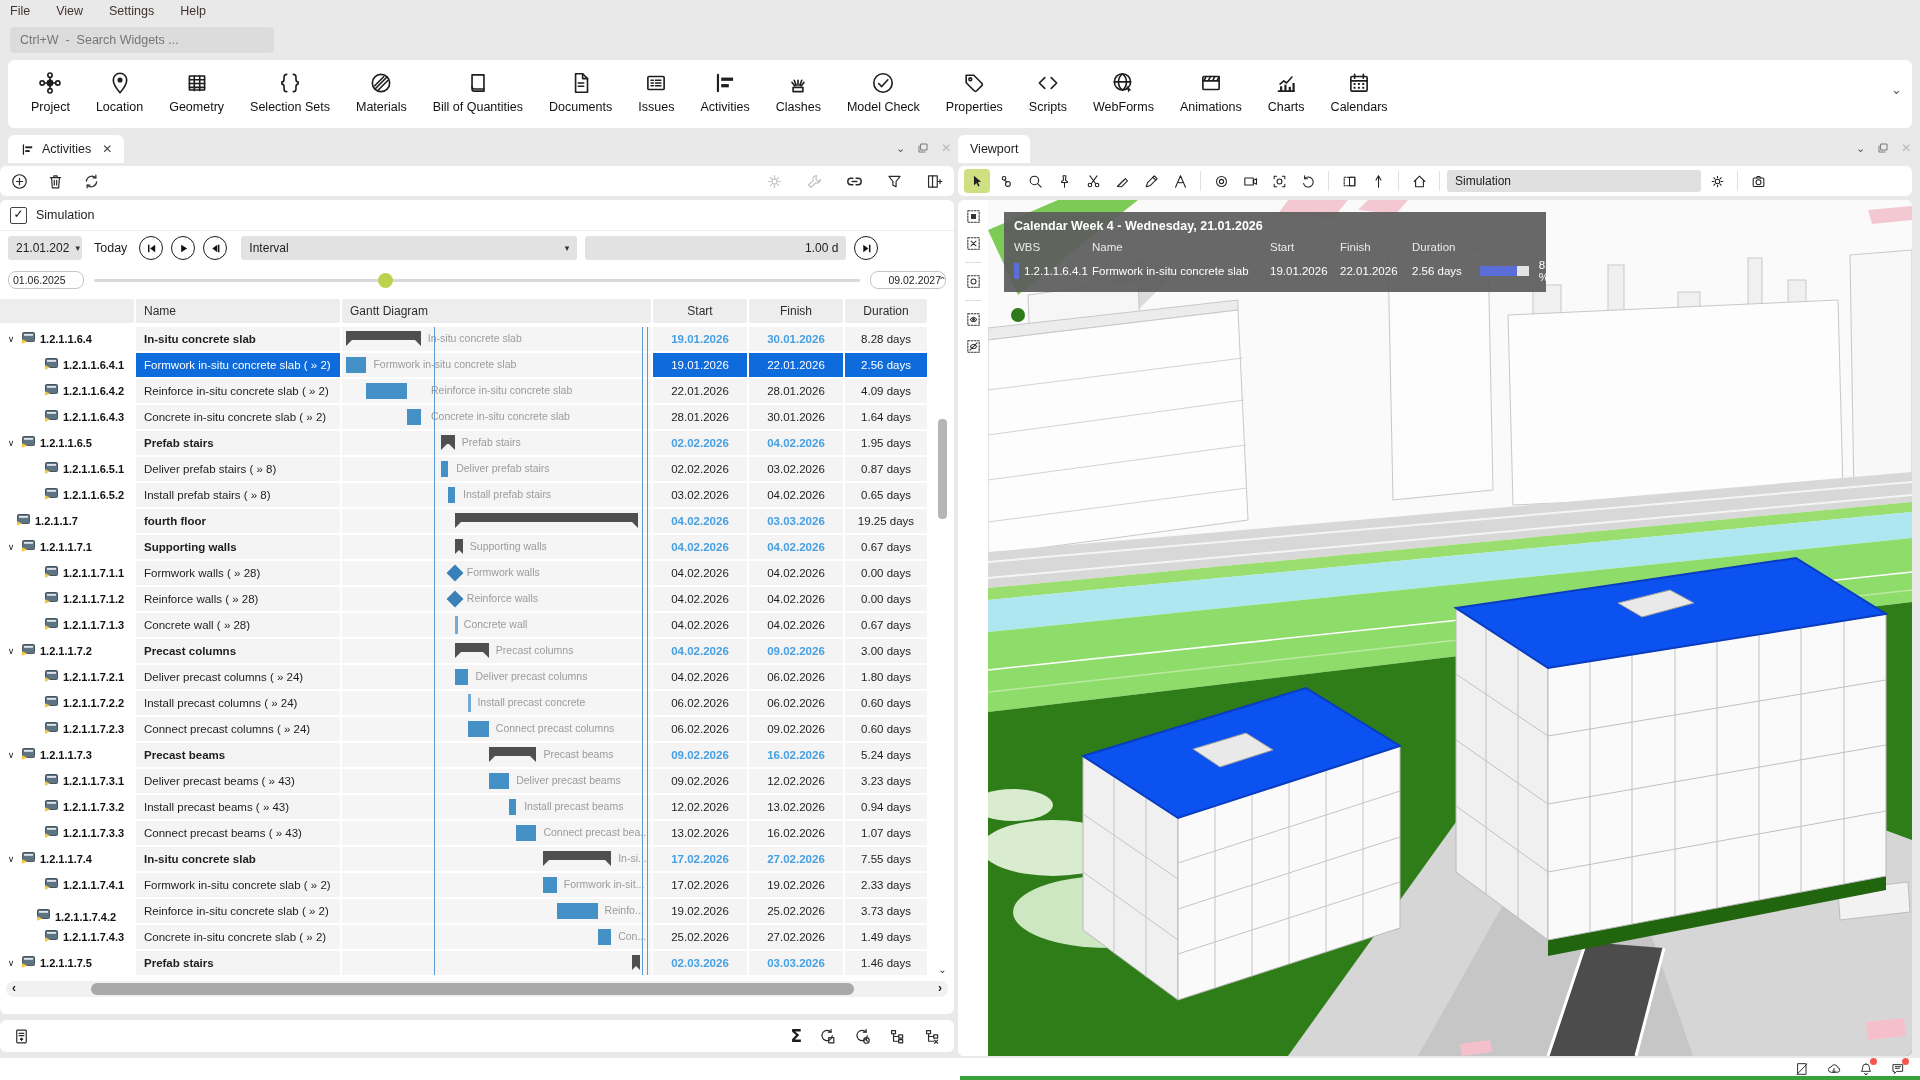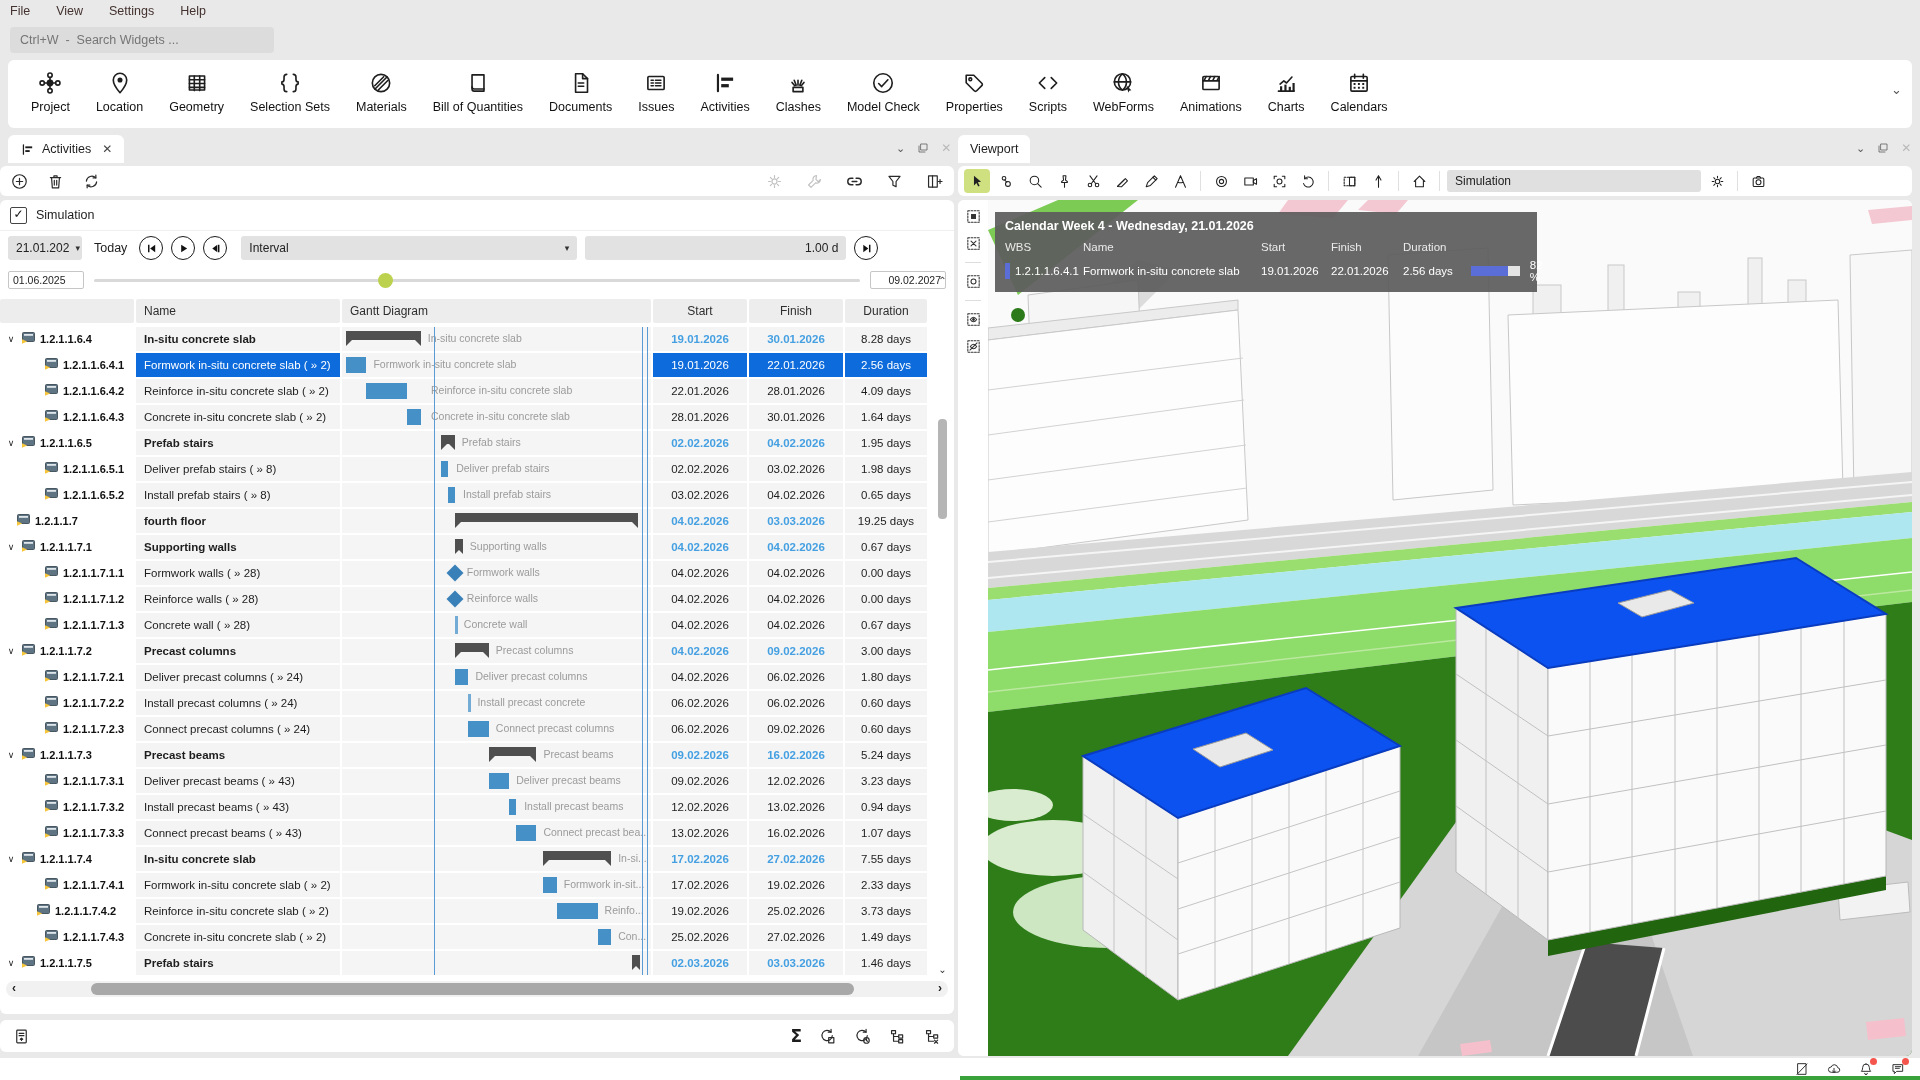--- a/index.html
+++ b/index.html
@@ -32,21 +32,21 @@
   #act-main{left:0;top:200px;width:954px;height:814px;border-radius:6px;overflow:hidden}
   #sim-row{display:flex;align-items:center;gap:9px;height:30px;padding-left:10px;border-bottom:1px solid #efefef}
   #sim-check{width:15px;height:15px;border:1.4px solid #444;border-radius:2px;font-size:12px;line-height:13px;text-align:center;color:#111}
   #sim-label{font-size:12.5px}
   #ctrl-row{display:flex;align-items:center;height:34px;padding-left:8px;gap:8px}
   .chip{background:#e2e2e2;border-radius:3px;height:24px;display:flex;align-items:center;font-size:12px;color:#222;padding:0 8px;box-sizing:border-box}
   .chev{font-size:9px;color:#333;margin-left:auto;padding-left:6px}
   .pbtn{width:22px;height:22px;border:1.6px solid #1c1c1c;border-radius:50%;display:flex;align-items:center;justify-content:center}
   .pbtn svg{display:block}
   #slider-row{display:flex;align-items:center;height:30px;padding:0 8px;gap:10px}
-  .date-box{width:76px;height:18px;border:1px solid #c6c6c6;border-radius:2px;background:#fff;font-size:10.5px;display:flex;align-items:center;padding:0 4px;box-sizing:border-box}
+  .date-box{width:76px;height:18px;border:1px solid #c6c6c6;border-radius:8px;background:#fff;font-size:10.5px;display:flex;align-items:center;padding:0 4px;box-sizing:border-box}
   #slider-track{flex:1;height:3px;background:#d9d9d9;border-radius:2px;position:relative}
   #slider-dot{position:absolute;top:-6px;width:15px;height:15px;border-radius:50%;background:#bcd24e}
   
   #tbl{position:relative;margin-top:4px}
   .tgrid{display:grid;grid-template-columns:134px 204px 309px 94px 94px 82px;column-gap:2px;padding-left:0}
   .cell{background:#f4f4f4;height:24px;display:flex;align-items:center;font-size:11.5px;overflow:hidden;white-space:nowrap}
   .hdr .cell{background:#ededed;font-size:12px;color:#2e2e2e;border-radius:2px}
   .hdr{margin-bottom:4px}
   .trow{margin-bottom:2px}
   .c-center{justify-content:center}
@@ -85,21 +85,21 @@
   .vtool .ic{width:17px;height:17px;color:#222}
   .vtool.active{background:#cfe080}
   .vsep{width:1px;height:20px;background:#e0e0e0;margin:0 4px}
   #vp-sim-input{width:238px;height:22px;background:#e0e0e0;border:none;border-radius:3px;font-size:12px;color:#222;padding:0 8px;font-family:"Liberation Sans",sans-serif}
   #vp-scene{left:958px;top:200px;width:954px;height:856px;border-radius:6px;overflow:hidden}
   #vp-gutter{position:absolute;left:0;top:0;width:30px;height:100%;background:#fff;z-index:4;display:flex;flex-direction:column;align-items:center;padding-top:8px;gap:10px}
   #vp-gutter .ic{width:17px;height:17px;color:#333}
   .gsep{width:16px;height:1px;background:#ddd}
   #scene-svg{position:absolute;left:30px;top:0}
   
-  #cal{position:absolute;left:37px;top:12px;width:542px;background:rgba(92,92,92,0.93);color:#fff;padding:7px 12px 9px 10px;z-index:5;box-sizing:border-box}
+  #cal{position:absolute;left:46px;top:12px;width:542px;background:rgba(92,92,92,0.93);color:#fff;padding:7px 12px 9px 10px;z-index:5;box-sizing:border-box}
   #cal-title{font-size:12.5px;font-weight:bold;margin-bottom:8px}
   .cal-grid{display:grid;grid-template-columns:78px 178px 70px 72px 68px 1fr;align-items:center;font-size:11.5px}
   .cal-hdr{color:#eaeaea;margin-bottom:6px}
   #cal-marker{position:absolute;left:-10px;top:-2px;width:5px;height:16px;background:#5b6ed8}
   .cal-wbs{position:relative;margin-left:10px}
   #cal-prog{display:flex;align-items:center;gap:10px}
   #cal-bar{width:58px;height:10px;background:#e4e4e4}
   #cal-fill{height:10px;background:#5b6ed8}
   
   #statusbar{left:0;top:1058px;width:1920px;height:22px;background:#fff;display:flex;align-items:center;justify-content:flex-end;gap:16px;padding-right:14px;box-sizing:border-box}
@@ -530,21 +530,21 @@
               </svg></span>
             <span class="code">1.2.1.1.6.5.1</span>
           </div>
           <div class="cell c-pad">Deliver prefab stairs ( » 8)</div>
           <div class="cell gantt">
             <div class="bar-task" style="left: 99.2px; width: 6.8px;"></div>
             <span class="glabel" style="left: 114.2px;">Deliver prefab stairs</span>
           </div>
           <div class="cell c-center">02.02.2026</div>
           <div class="cell c-center">03.02.2026</div>
-          <div class="cell c-center">1.98 days</div>
+          <div class="cell c-center">0.87 days</div>
         </div>
         <div class="tgrid trow">
           <div class="cell wbs" style="padding-left: 44px;">
             <span><svg width="14" height="12" viewBox="0 0 14 12">
                 <rect x="1.5" y="0.5" width="12" height="9" rx="1" fill="#5f7483" stroke="#47565f"></rect>
                 <rect x="3" y="2" width="9" height="1.8" fill="#dfe7ec"></rect>
                 <path d="M1 11.8V7.2L6.2 9.5Z" fill="#f5c63c"></path>
               </svg></span>
             <span class="code">1.2.1.1.6.5.2</span>
           </div>
@@ -824,21 +824,21 @@
           <div class="cell c-pad">Formwork in-situ concrete slab ( » 2)</div>
           <div class="cell gantt">
             <div class="bar-task" style="left: 201.2px; width: 13.6px;"></div>
             <span class="glabel" style="left: 221.8px;">Formwork in-sit...</span>
           </div>
           <div class="cell c-center">17.02.2026</div>
           <div class="cell c-center">19.02.2026</div>
           <div class="cell c-center">2.33 days</div>
         </div>
         <div class="tgrid trow">
-          <div class="cell wbs" style="padding-left: 36px;">
+          <div class="cell wbs" style="padding-left: 36px; align-items: flex-end;">
             <span><svg width="14" height="12" viewBox="0 0 14 12">
                 <rect x="1.5" y="0.5" width="12" height="9" rx="1" fill="#5f7483" stroke="#47565f"></rect>
                 <rect x="3" y="2" width="9" height="1.8" fill="#dfe7ec"></rect>
                 <path d="M1 11.8V7.2L6.2 9.5Z" fill="#f5c63c"></path>
               </svg></span>
             <span class="code">1.2.1.1.7.4.2</span>
           </div>
           <div class="cell c-pad">Reinforce in-situ concrete slab ( » 2)</div>
           <div class="cell gantt">
             <div class="bar-task" style="left: 214.8px; width: 40.8px;"></div>

